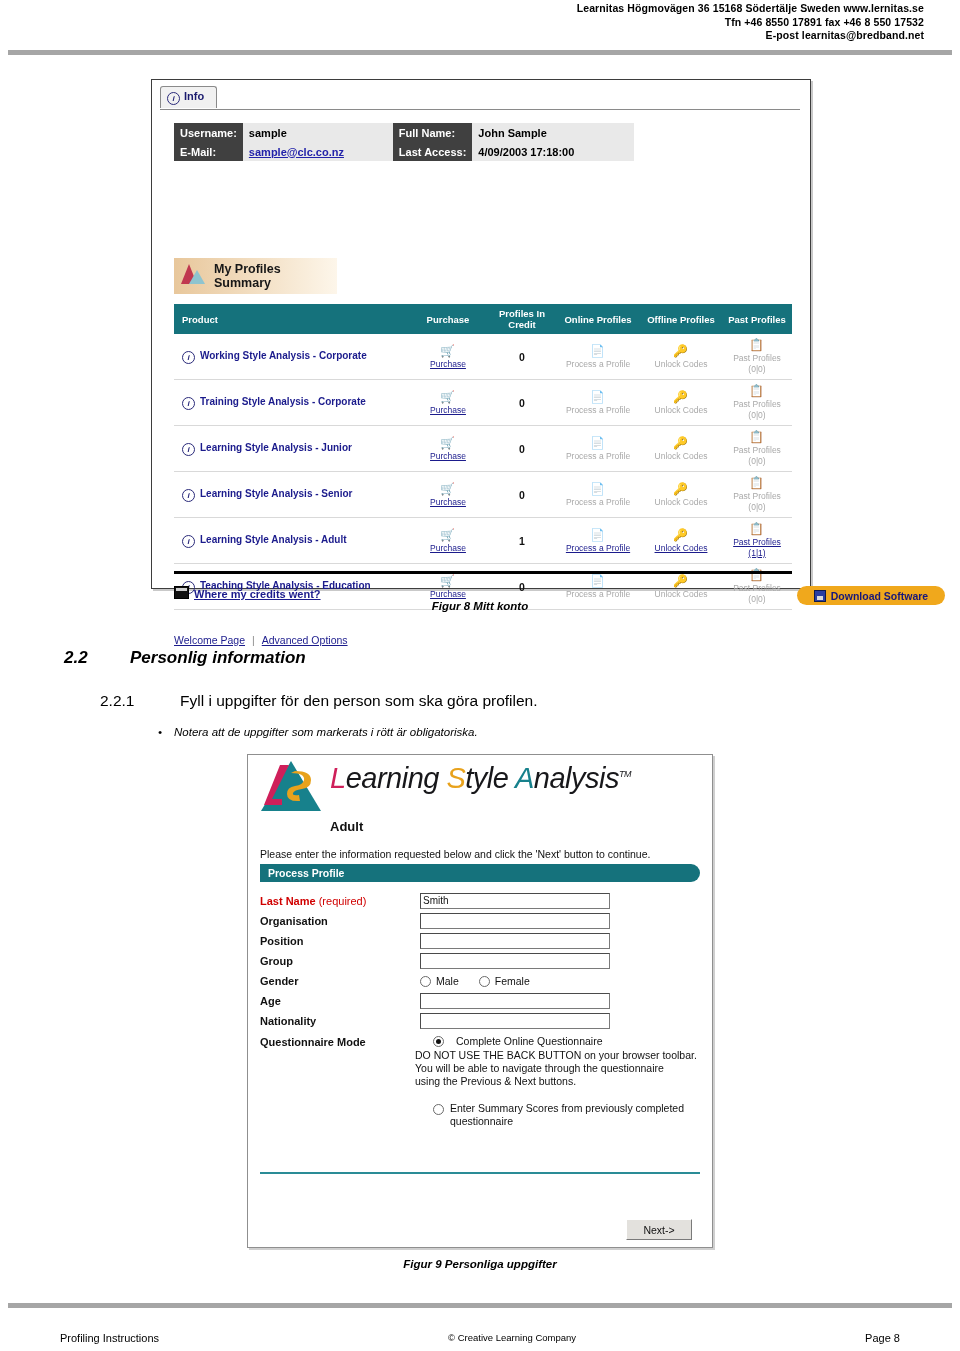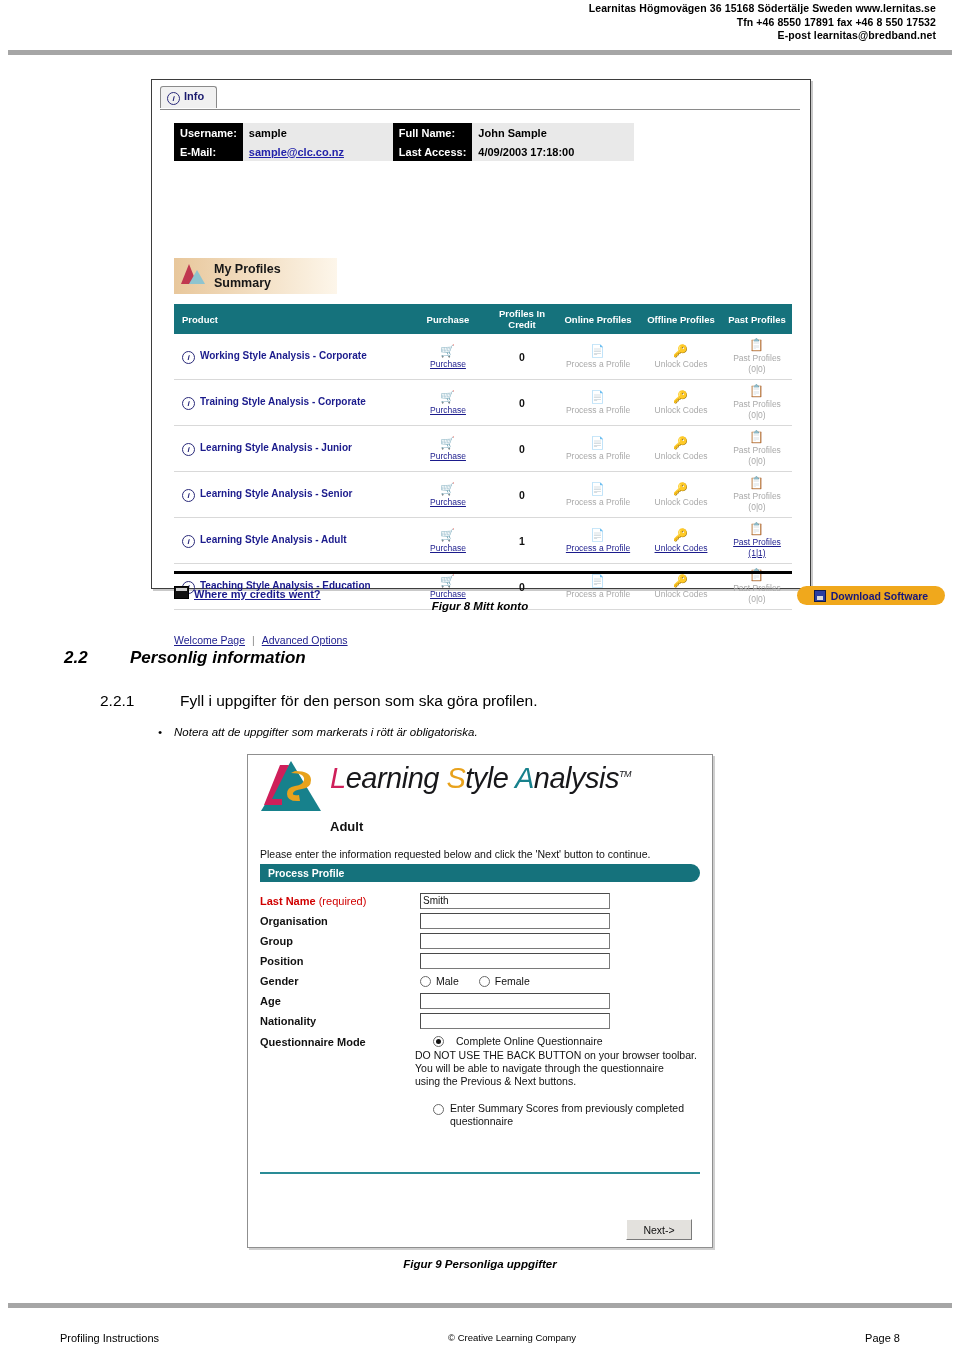--- a/index.html
+++ b/index.html
@@ -4,40 +4,40 @@
 <style>
   html,body{margin:0;padding:0;}
   body{
     width:960px;height:1351px;background:#ffffff;
     font-family:"Liberation Sans", sans-serif;
     color:#000;position:relative;overflow:hidden;
   }
 
   
   .page-header{position:absolute;left:0;top:0;width:960px;height:52px;}
-  .hdr-lines{position:absolute;right:24px;top:2px;text-align:right;
+  .hdr-lines{position:absolute;right:36px;top:2px;text-align:right;
     font-size:10.5px;line-height:13.5px;font-weight:bold;color:#000;letter-spacing:.1px;}
   .hdr-rule{position:absolute;left:8px;top:50px;width:944px;height:5px;background:#a6a6a6;}
 
   
   .shot1{position:absolute;left:151px;top:79px;width:658px;height:508px;
     background:#ffffff;border:1px solid #3d3d3d;box-shadow:2px 2px 0 #c9c9c9;}
   .tabstrip{position:absolute;left:8px;top:6px;height:24px;}
   .tab{display:inline-block;border:1px solid #8a8a8a;border-bottom:none;
     background:#f1f1f1;padding:3px 12px 3px 6px;font-size:11px;font-weight:bold;
     color:#1b1b6e;border-radius:3px 3px 0 0;position:relative;}
   .tab .i-circle{display:inline-block;width:11px;height:11px;border:1px solid #2a2a7a;
     border-radius:50%;font-size:8px;line-height:11px;text-align:center;color:#2a2a7a;
     font-style:italic;font-weight:bold;margin-right:4px;vertical-align:-1px;}
   .tabline{position:absolute;left:8px;top:29px;width:640px;height:1px;background:#8a8a8a;}
 
   
   .infotab{position:absolute;left:22px;top:43px;border-collapse:collapse;font-size:11px;}
   .infotab td{padding:2px 6px;height:15px;}
-  .lbl{background:#000000;color:#ffffff;font-weight:bold;white-space:nowrap;}
+  .lbl{background:#404040;color:#ffffff;font-weight:bold;white-space:nowrap;}
   .val{background:#e9e9e9;color:#000;font-weight:bold;}
   .val.w1{width:138px;}
   .val.w2{width:150px;}
   .val a{color:#2222aa;font-weight:bold;text-decoration:underline;}
 
   
   .summary{position:absolute;left:22px;top:178px;width:163px;height:36px;
     background:linear-gradient(to right,#e8c79b,#fdf6ea);display:flex;align-items:center;}
   .summary .tri{margin-left:6px;margin-right:8px;}
   .summary .txt{font-size:12.5px;font-weight:bold;color:#171717;}
@@ -373,25 +373,25 @@
     <div id="text-fields">
         <div class="frow">
           <div class="flabel"><span class="req">Last Name</span><span class="reqtxt"> (required)</span></div>
           <input class="finput" value="Smith" style="">
         </div>
         <div class="frow">
           <div class="flabel"><span>Organisation</span></div>
           <input class="finput" style="">
         </div>
         <div class="frow">
+          <div class="flabel"><span>Position</span></div>
+          <input class="finput" style="">
+        </div>
+        <div class="frow">
           <div class="flabel"><span>Group</span></div>
-          <input class="finput" style="">
-        </div>
-        <div class="frow">
-          <div class="flabel"><span>Position</span></div>
           <input class="finput" style="">
         </div>
       </div>
 
     <div class="frow">
       <div class="flabel">Gender</div>
       <div class="radiorow">
         <span class="rdo"></span>
           <span>Male</span>
         <span style="display:inline-block;width:20px"></span>

